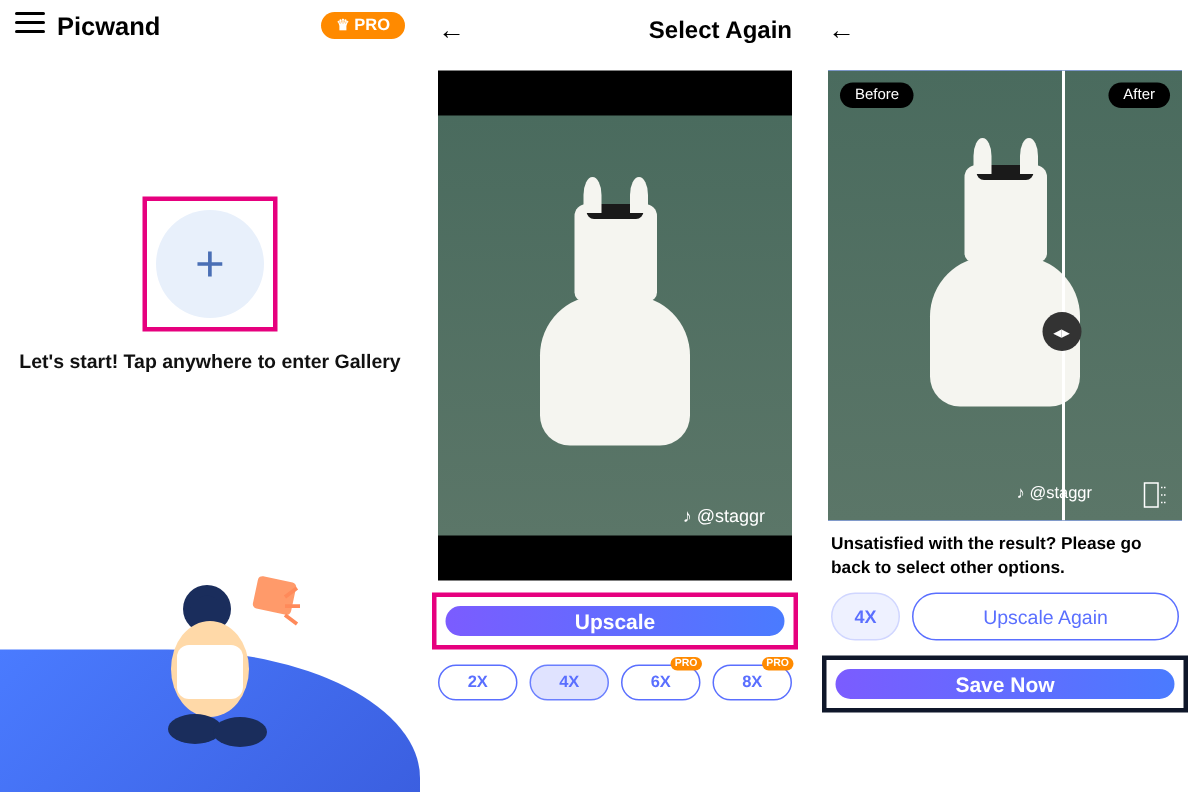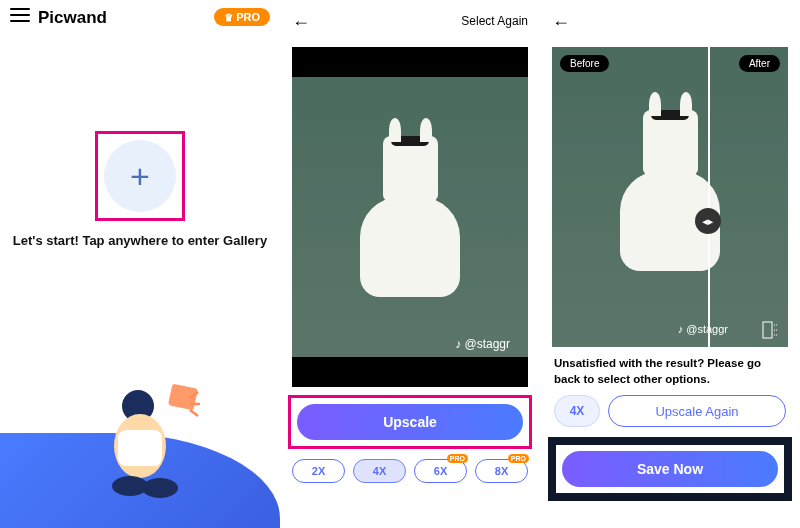--- a/index.html
+++ b/index.html
@@ -21,32 +21,32 @@
 .add-circle{width:72px;height:72px;border-radius:50%;background:#e8f0fb;display:flex;align-items:center;justify-content:center}
 .plus{font-size:34px;color:#4a6fb5;font-weight:300}
 .start-text{margin-top:12px;font-size:13px;font-weight:600;text-align:left;color:#111}
 .illust{position:absolute;bottom:0;left:0;width:280px;height:160px}
 .wave{position:absolute;bottom:0;left:0;width:280px;height:95px;background:linear-gradient(135deg,#4a7bff,#3b5fe0);border-radius:0 60% 0 0/0 90% 0 0}
 .person{position:absolute;bottom:20px;left:70px;width:140px;height:140px}
 
 
 .header2{display:flex;align-items:center;justify-content:space-between;padding:10px 12px}
 .back-arrow{font-size:18px;cursor:pointer;font-weight:600}
-.select-again{font-size:12px;font-weight:400;cursor:pointer}
+.select-again{font-size:16px;font-weight:700;cursor:pointer}
 .image-view{margin:6px 12px 8px;height:340px;background:#000;display:flex;align-items:center;justify-content:center;position:relative}
 .photo{width:100%;height:280px;background:linear-gradient(180deg,#4a6b5e,#5b7668)}
 .figure{position:absolute;left:50%;top:50%;transform:translate(-50%,-55%);width:130px;height:180px}
 .fig-head{width:55px;height:65px;background:#f5f5f0;margin:0 auto;border-radius:8px 8px 6px 6px;position:relative}
 .fig-ear{position:absolute;top:-18px;width:12px;height:24px;background:#f5f5f0;border-radius:50% 50% 0 0}
 .earL{left:6px}.earR{right:6px}
 .fig-visor{width:38px;height:10px;background:#1a1a1a;margin:18px auto 0;border-radius:5px}
 .fig-body{width:100px;height:100px;background:#f5f5f0;margin:-4px auto 0;border-radius:40% 40% 20% 20%}
 .watermark{position:absolute;bottom:36px;right:18px;font-size:12px;color:#fff}
 .upscale-wrap{margin:4px 8px;border:3px solid #e6007e;padding:6px}
-.btn-primary{width:100%;height:36px;border:none;border-radius:18px;background:linear-gradient(90deg,#7b5cff,#4a7bff);color:#fff;font-size:14px;font-weight:600;cursor:pointer}
+.btn-primary{width:100%;height:20px;border:none;border-radius:18px;background:linear-gradient(90deg,#7b5cff,#4a7bff);color:#fff;font-size:14px;font-weight:600;cursor:pointer}
 .scale-row{display:flex;gap:8px;margin:10px 12px 4px}
 .scale-btn{flex:1;height:24px;border:1px solid #5a6fff;border-radius:12px;background:#fff;color:#5a6fff;font-size:11px;font-weight:600;cursor:pointer;position:relative}
 .scale-btn.selected{background:#e0e3ff;border-color:#6a7fff}
 .mini-pro{position:absolute;top:-6px;right:-2px;background:#ff8a00;color:#fff;font-size:7px;padding:1px 3px;border-radius:5px;font-weight:700}
 .note{font-size:10px;color:#666;margin:6px 12px;line-height:1.3}
 .note b{color:#d93030}
 
 
 .image-view3{margin:6px 12px 8px;height:300px;background:#1d4ed8;position:relative;overflow:hidden}
 .photo3{width:100%;height:300px;background:linear-gradient(180deg,#4a6b5e,#5b7668);position:relative}
@@ -54,21 +54,21 @@
 .before-lbl{left:8px}.after-lbl{right:8px}
 .compare-line{position:absolute;left:66%;top:0;bottom:0;width:2px;background:#fff;z-index:2}
 .compare-handle{position:absolute;left:66%;top:58%;transform:translate(-50%,-50%);width:26px;height:26px;border-radius:50%;background:#333;color:#fff;display:flex;align-items:center;justify-content:center;font-size:11px;z-index:3;cursor:pointer}
 .resize-icon{position:absolute;bottom:8px;right:8px;width:18px;height:18px;z-index:2}
 .resize-icon svg{display:block}
 .watermark3{position:absolute;bottom:12px;right:60px;font-size:11px;color:#fff;z-index:2}
 .unsat{font-size:11.5px;font-weight:600;margin:8px 14px;line-height:1.4}
 .row3{display:flex;gap:8px;margin:8px 14px}
 .chip4x{width:46px;height:32px;border:1px solid #d0d6ff;border-radius:16px;background:#eef1ff;color:#5a6fff;font-size:12px;font-weight:600;display:flex;align-items:center;justify-content:center}
 .btn-outline{flex:1;height:32px;border:1.5px solid #5a6fff;border-radius:16px;background:#fff;color:#5a6fff;font-size:13px;font-weight:400;cursor:pointer}
-.save-wrap{margin:10px 8px;border:8px solid #0f172a;padding:6px}
+.save-wrap{margin:10px 8px;border:3px solid #0f172a;padding:6px}
 </style>
 </head>
 <body>
 
 <div class="panel p1">
   <div class="header1">
     <div class="menu-icon">
         <span></span>
         <span></span>
         <span></span>

